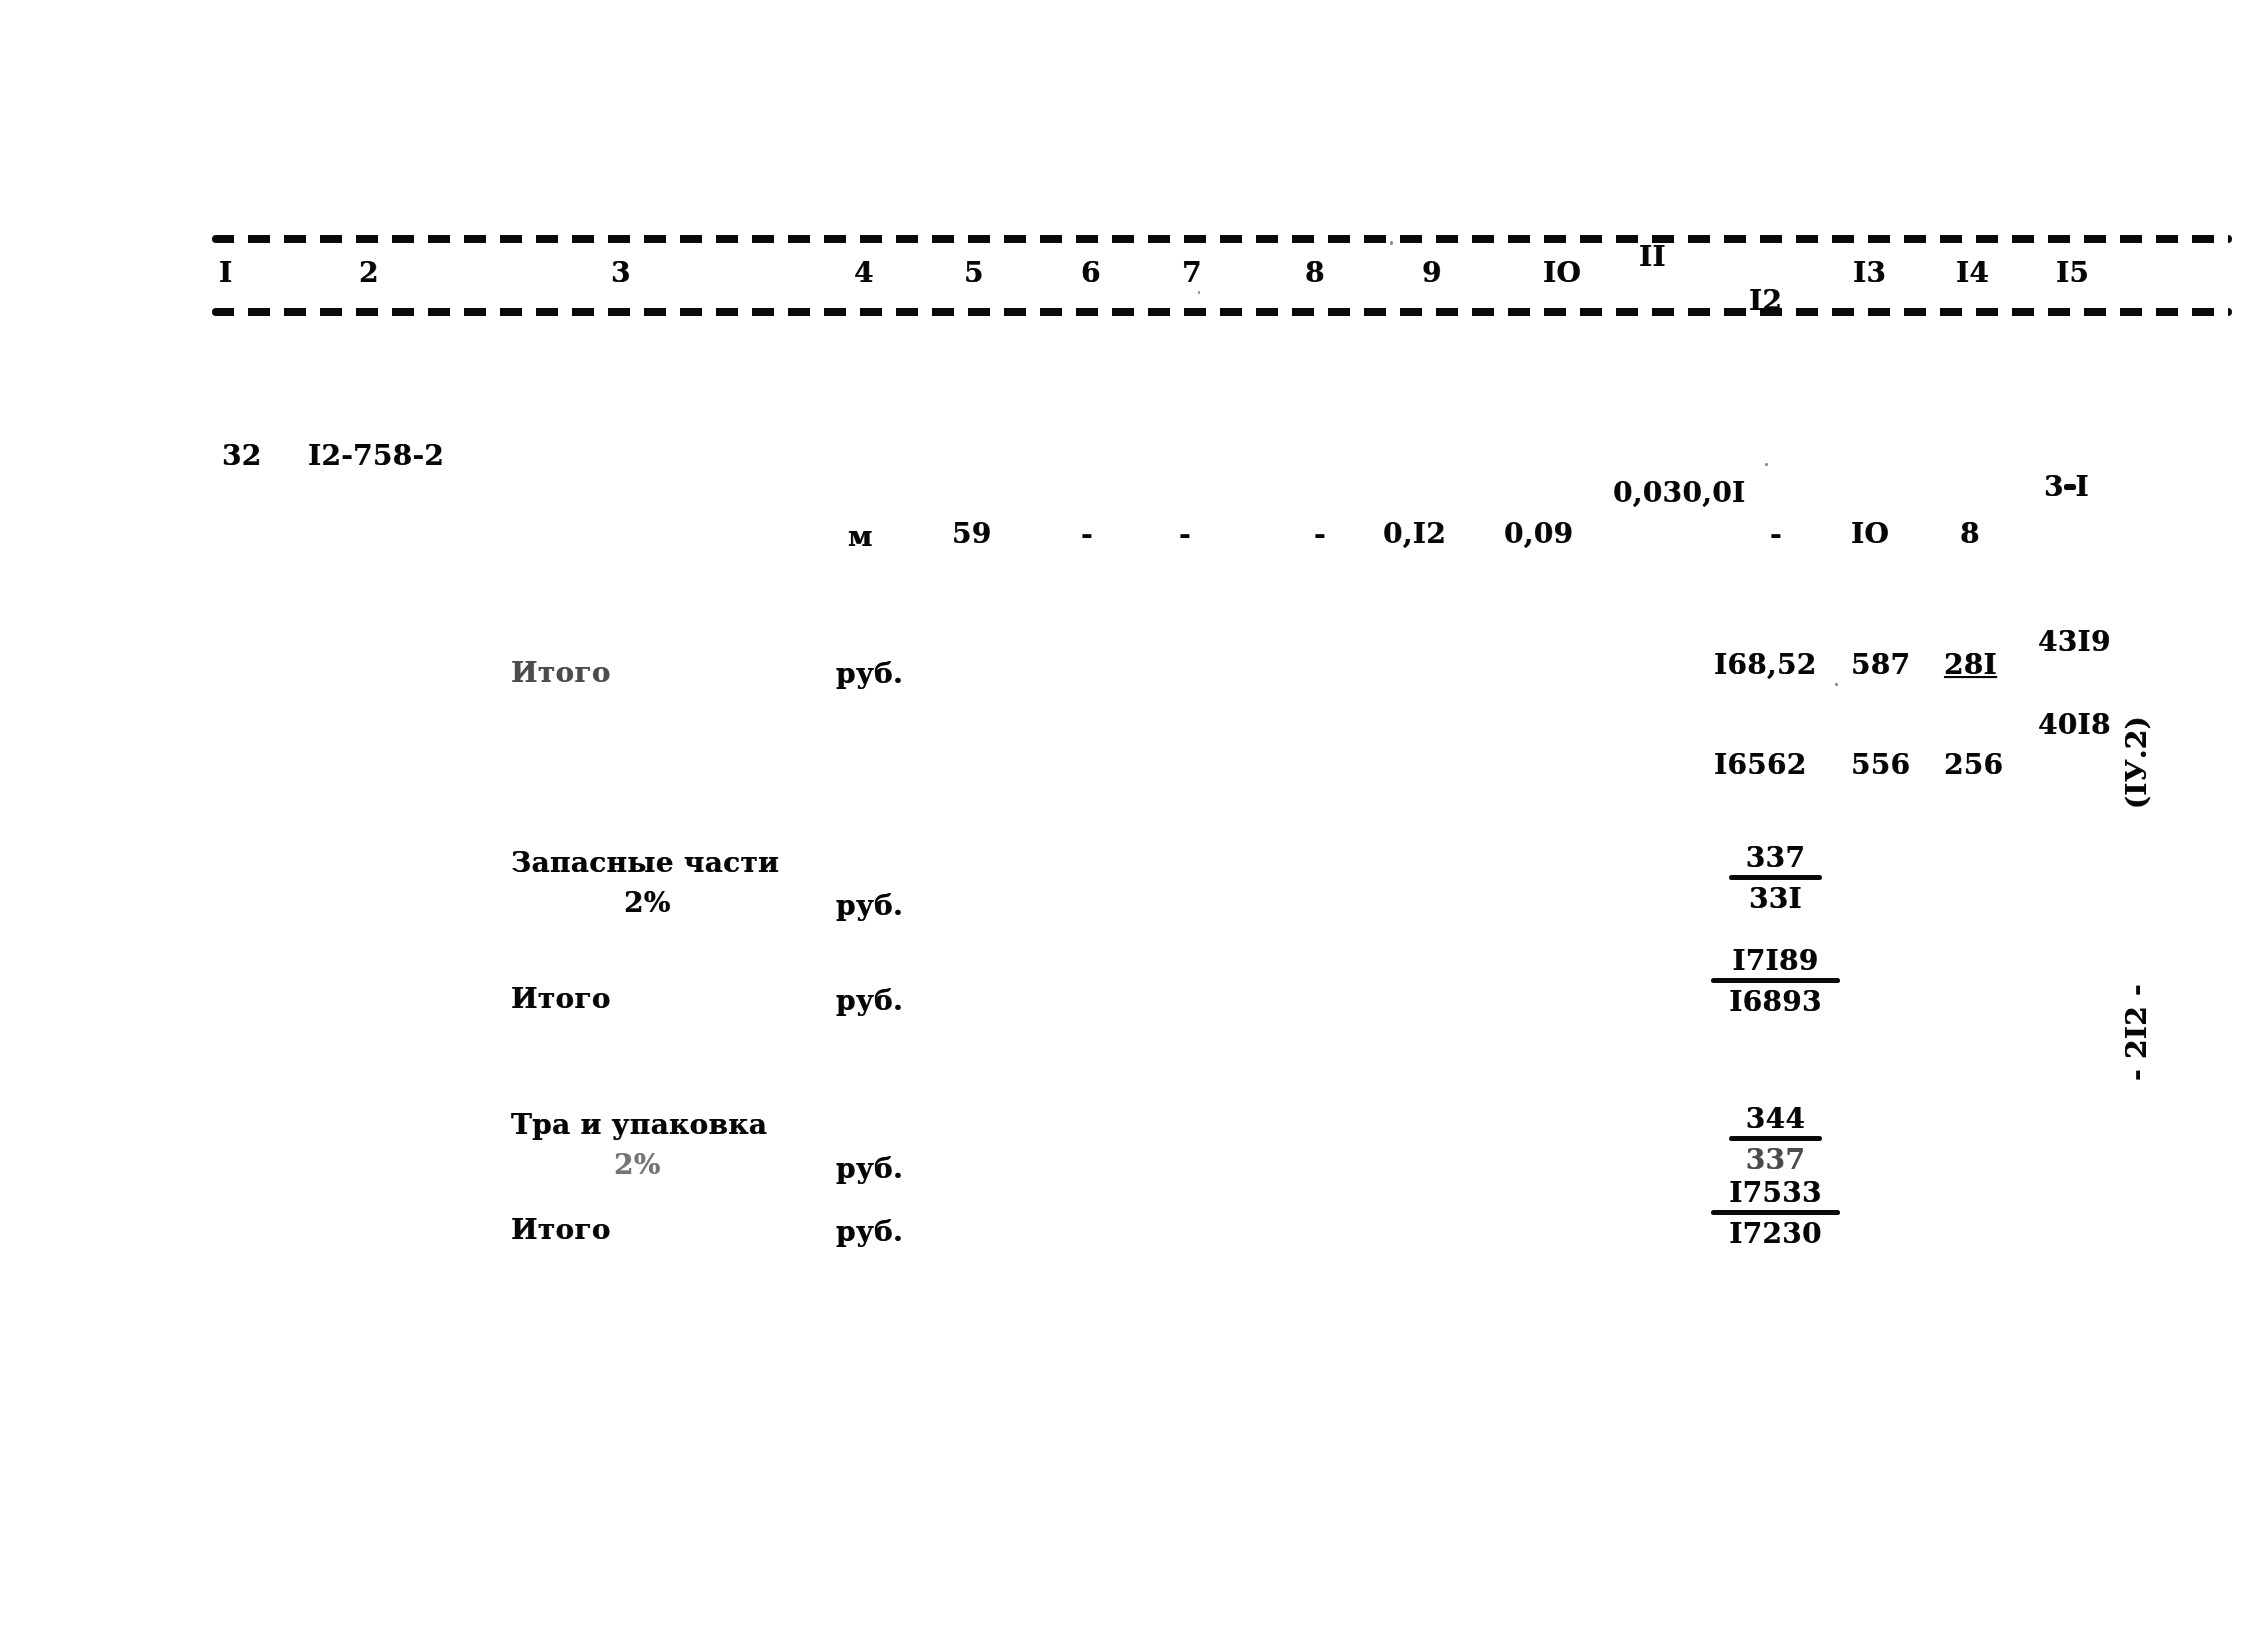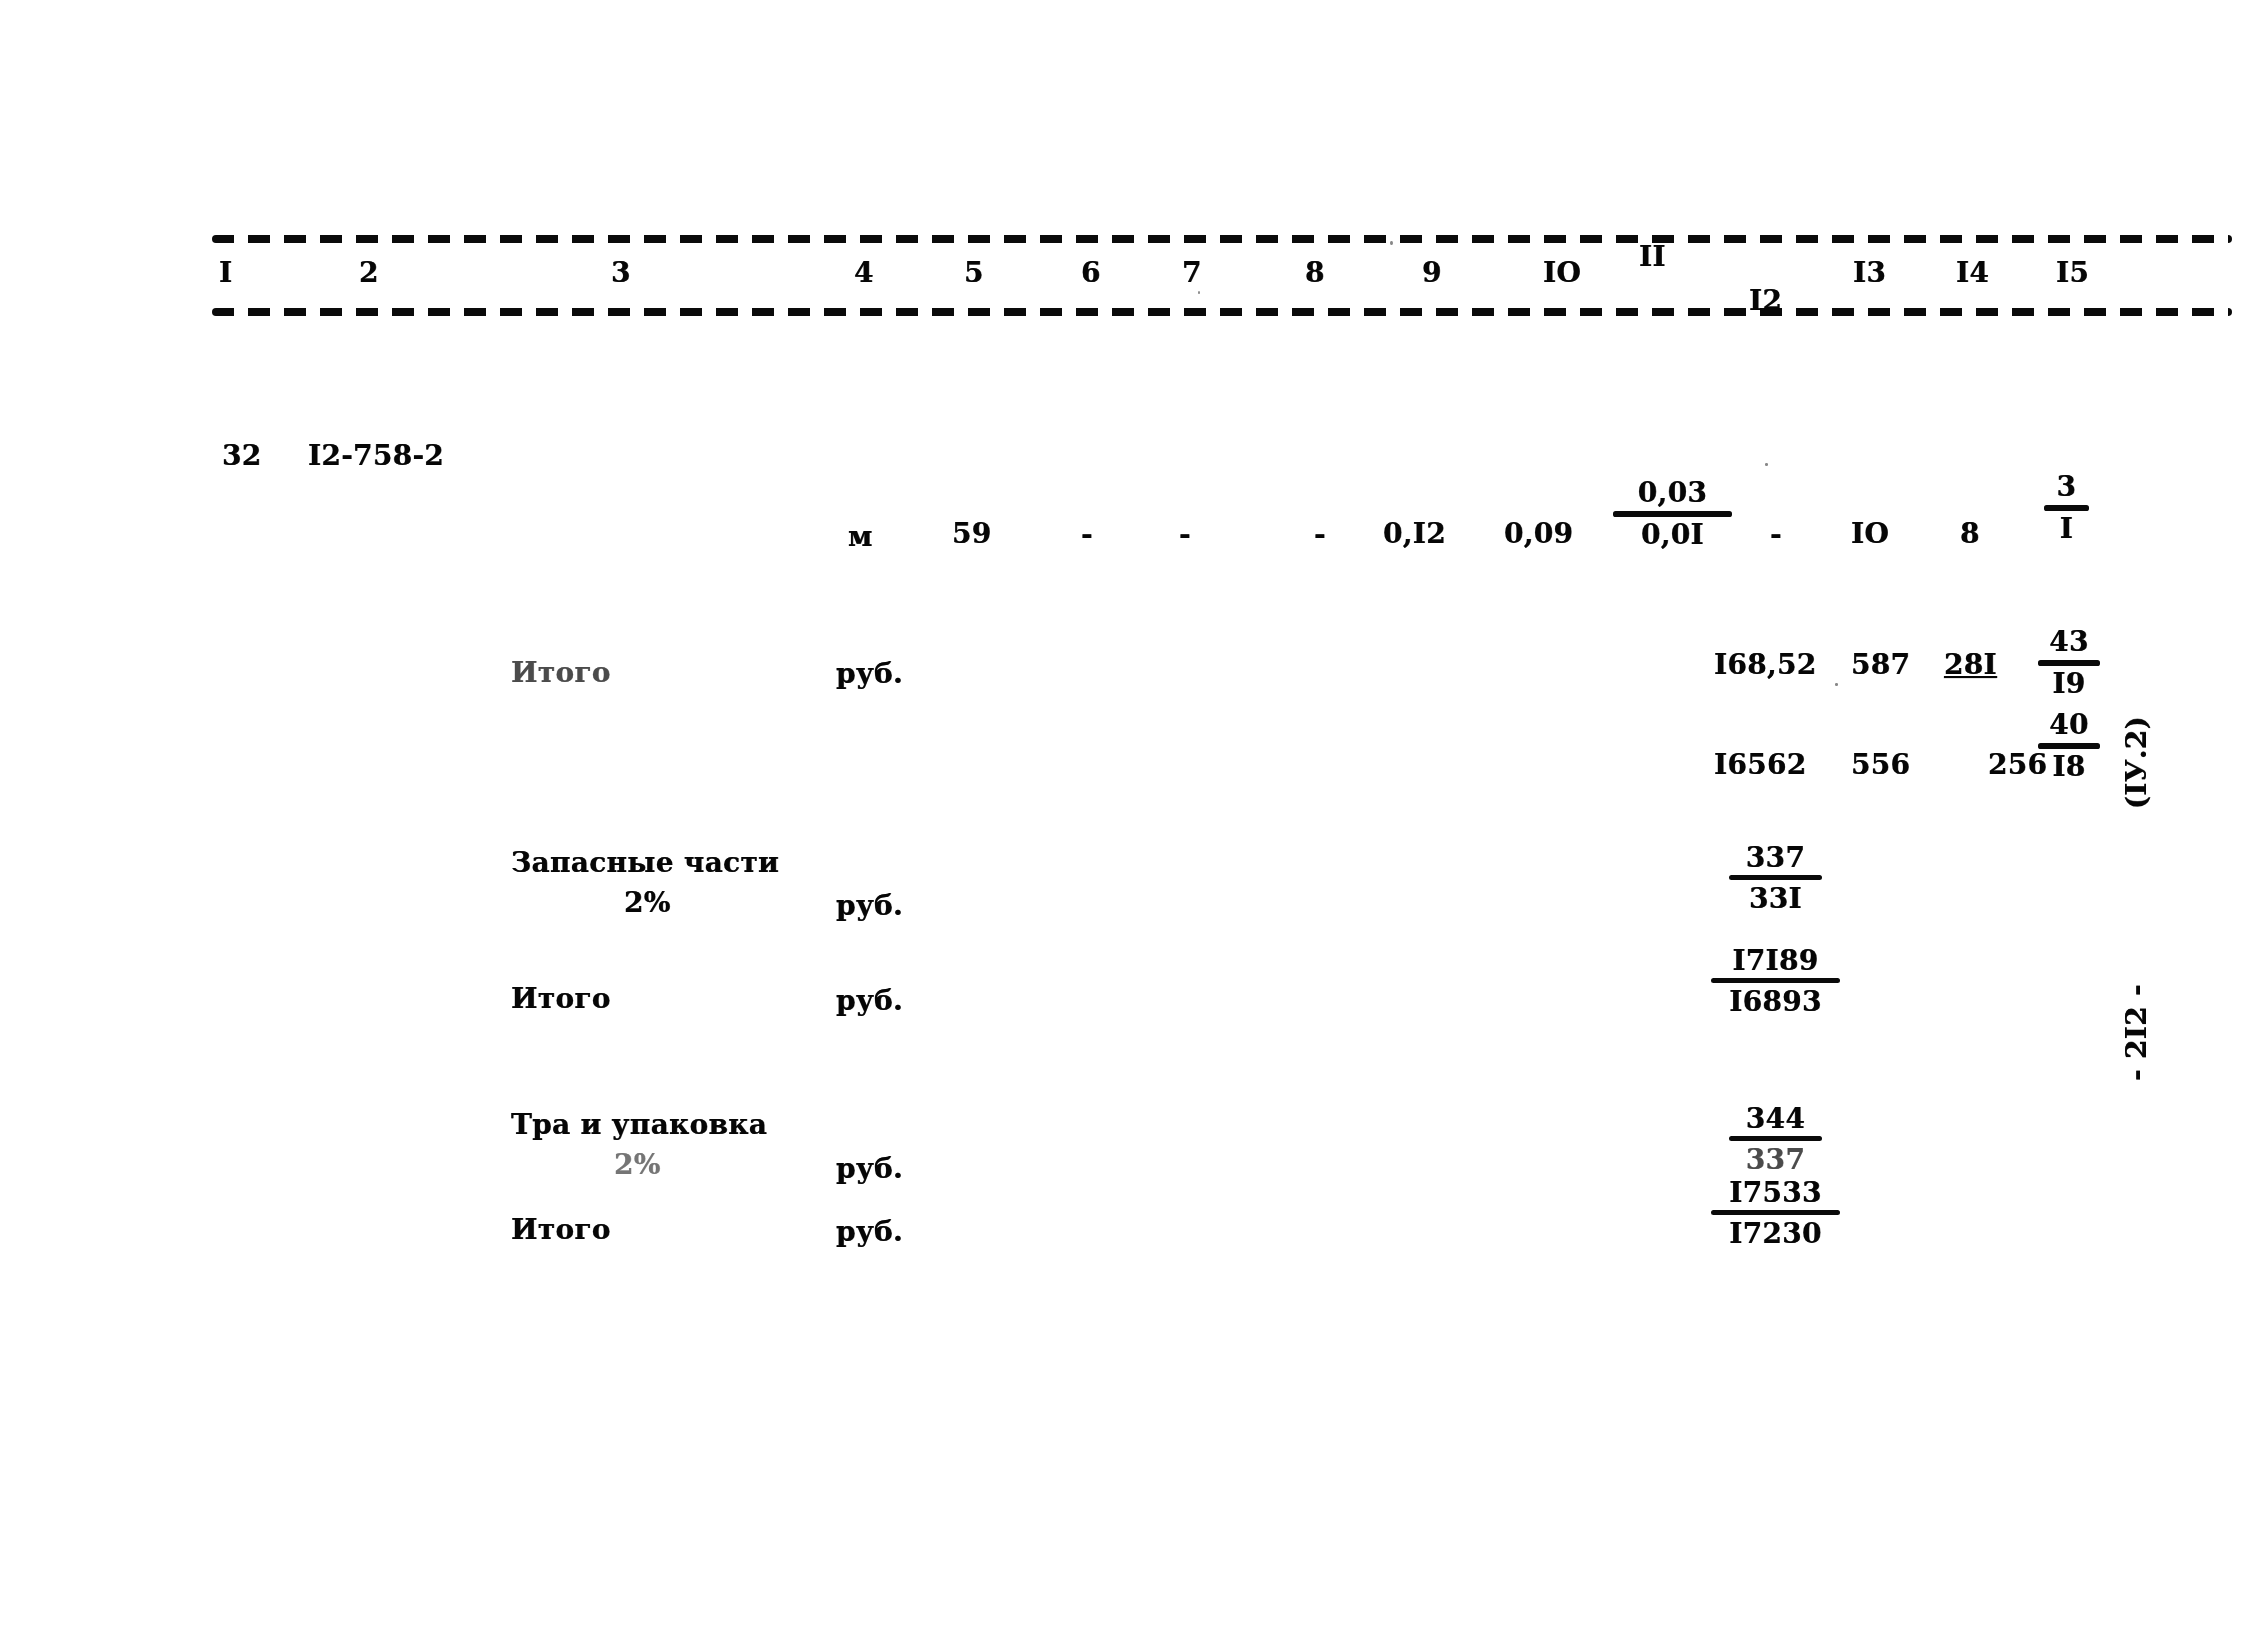--- a/index.html
+++ b/index.html
@@ -45,21 +45,21 @@
         #0a0a0a 0px, #0a0a0a 22px,
         rgba(255,255,255,0) 22px, rgba(255,255,255,0) 36px);
     border-radius: 3.9px;
     filter: blur(0.3px);
   }
 
   
   .frac {
     position: absolute;
     display: inline-flex;
-    flex-direction: column;
+    flex-direction: row;
     align-items: center;
     line-height: 1.0;
   }
   .frac .num, .frac .den {
     display: block;
     text-align: center;
   }
   .frac .bar {
     display: block;
     height: 5.8px;
@@ -159,21 +159,21 @@
   <div class="abs tw fs-body" style="left:1851px; top:648px;">587</div>
   <div class="abs tw fs-body" style="left:1944px; top:648px;text-decoration:underline;">28I</div>
   <div class="frac tw fs-body" style="left:2038px; top:611px; width:62px;margin-top:17px;">
     <span class="num">43</span>
     <span class="bar"></span>
     <span class="den">I9</span>
   </div>
 
   <div class="abs tw fs-body" style="left:1714px; top:748px;">I6562</div>
   <div class="abs tw fs-body" style="left:1851px; top:748px;">556</div>
-  <div class="abs tw fs-body" style="left:1944px; top:748px;margin-left:44px;">256</div>
+  <div class="abs tw fs-body" style="left:1944px; top:748px;">256</div>
   <div class="frac tw fs-body" style="left:2038px; top:711px; width:62px;">
     <span class="num">40</span>
     <span class="bar"></span>
     <span class="den">I8</span>
   </div>
 
   <div class="abs tw fs-body" style="left:511px; top:846px;">Запасные части</div>
   <div class="abs tw fs-body" style="left:624px; top:886px;">2%</div>
   <div class="abs tw fs-body" style="left:836px; top:889px;">руб.</div>
 

